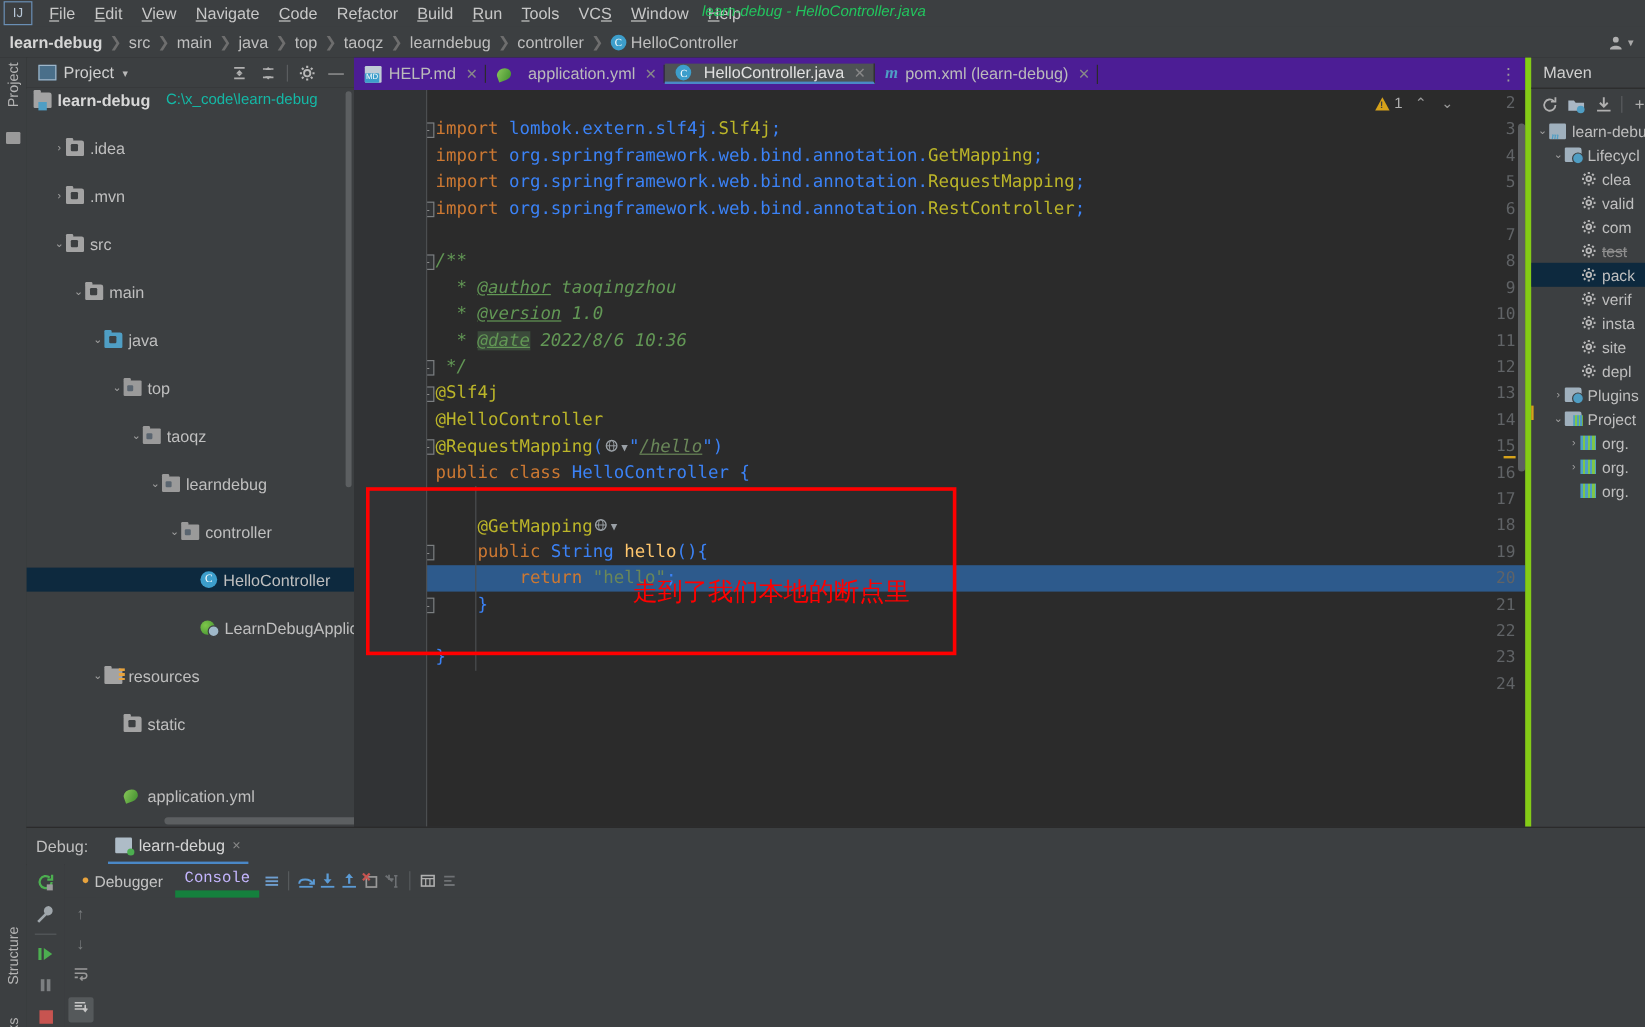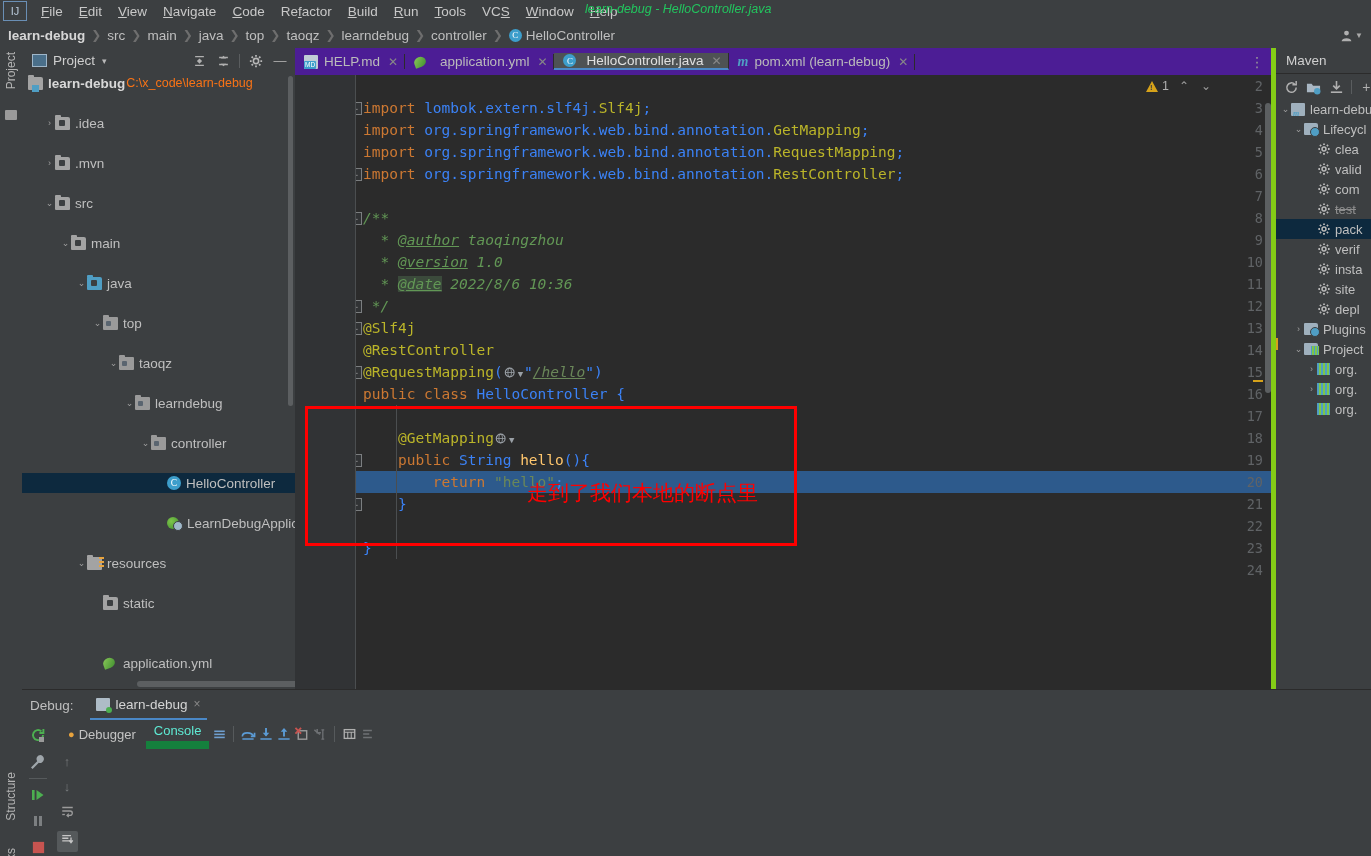--- a/index.html
+++ b/index.html
@@ -115,21 +115,21 @@
   #dbghdr{height:30px;background:#3c3f41;display:flex;align-items:center;padding-left:8px;border-bottom:1px solid #2b2b2b;}
   #dbghdr .lbl{font-size:13.5px;color:#bfbfbf;margin-right:16px;}
   #dbghdr .runtab{display:flex;align-items:center;gap:6px;font-size:13.5px;color:#d5d5d5;
      border-bottom:2px solid #4a88c7;height:28px;padding:0 6px;}
   .runico{width:14px;height:13px;position:relative;background:#aebcc7;border-radius:1px;}
   .runico:after{content:"";position:absolute;right:-2px;bottom:-2px;width:6px;height:6px;border-radius:50%;background:#4caf50;}
   #dbgleftcol{position:absolute;left:0;top:30px;width:32px;height:137px;background:#3c3f41;display:flex;flex-direction:column;align-items:center;padding-top:4px;gap:2px;}
   .dbtn{width:26px;height:24px;display:flex;align-items:center;justify-content:center;}
   #dbgtoolrow{position:absolute;left:32px;top:30px;width:1317px;height:28px;background:#3c3f41;display:flex;align-items:center;gap:2px;padding-left:6px;}
   .dtab{font-size:13px;color:#c4c4c4;padding:3px 8px;display:flex;align-items:center;gap:4px;}
-  .dtab.act{border-bottom:8px solid #15803d;color:#5eead4;}
+  .dtab.act{border-bottom:6px solid #15803d;color:#c4b5fd;font-family:Liberation Mono, monospace;}
   .ticon{width:16px;height:16px;display:flex;align-items:center;justify-content:center;color:#5b9bd5;font-size:13px;}
   #consolearea{position:absolute;left:58px;top:58px;width:1291px;height:109px;background:#2b2b2b;}
   #consoletext{position:absolute;left:36px;top:10px;font-family:"DejaVu Sans Mono",monospace;font-size:14px;color:#a9b7c6;white-space:pre;}
   #consolegutter{position:absolute;left:32px;top:58px;width:26px;height:109px;background:#3c3f41;display:flex;flex-direction:column;align-items:center;gap:10px;padding-top:6px;}
   .cgbtn{color:#7a7d7f;font-size:13px;}
   .divv{width:1px;height:16px;background:#565a5c;margin:0 4px;}
 </style>
 </head>
 <body>
 
@@ -219,21 +219,21 @@
       </div>
       <div class="thbtn">—</div>
     </div>
   </div>
   <div id="tree">
       <div class="row" style="top:0px;padding-left:6px;">
         <span class="fi f-gray">
           <span style="position:absolute;left:4px;bottom:-2px;width:7px;height:7px;background:#4f9ec4;"></span>
         </span>
         <span style="font-weight:bold;color:#d8d8d8;">learn-debug</span>
-        <span style="color:#f97316;margin-left:1px;font-size:12.5px;">C:\x_code\learn-debug</span>
+        <span style="color:#14b8a6;margin-left:13px;font-size:12.5px;">C:\x_code\learn-debug</span>
       </div>
       <div class="row" style="top:20px;padding-left:22px;">
         <span class="arrow">›</span>
         <span class="fi f-gray">
           <span class="dot"></span>
         </span>
         <span>.idea</span>
       </div>
       <div class="row" style="top:40px;padding-left:22px;">
         <span class="arrow">›</span>
@@ -367,21 +367,21 @@
       <div class="codeline" style="top:154px;">  <span class="c">* </span><span class="u">@author</span><span class="c"> taoqingzhou</span></div>
       <div class="lnum" style="top:179px;">10</div>
       <div class="codeline" style="top:176px;">  <span class="c">* </span><span class="u">@version</span><span class="c"> 1.0</span></div>
       <div class="lnum" style="top:201px;">11</div>
       <div class="codeline" style="top:198px;">  <span class="c">* </span><span style="background:#3b4a3b;" class="u">@date</span><span class="c"> 2022/8/6 10:36</span></div>
       <div class="lnum" style="top:223px;">12</div>
       <div class="codeline" style="top:220px;"><span class="c"> */</span></div>
       <div class="lnum" style="top:245px;">13</div>
       <div class="codeline" style="top:242px;"><span class="a">@Slf4j</span></div>
       <div class="lnum" style="top:267px;">14</div>
-      <div class="codeline" style="top:264px;"><span class="a">@RestController</span></div>
+      <div class="codeline" style="top:264px;"><span class="a">@HelloController</span></div>
       <div class="lnum" style="top:289px;">15</div>
       <div class="codeline" style="top:286px;"><span class="a">@RequestMapping</span><span class="t">(</span><span style="display:inline-block;vertical-align:middle;margin:0 1px;"><svg width="13" height="13" viewBox="0 0 16 16" style="vertical-align:-2px;">
             <circle cx="7" cy="8" r="5.4" fill="none" stroke="#9aa0a6" stroke-width="1.4"></circle>
             <ellipse cx="7" cy="8" rx="2.3" ry="5.4" fill="none" stroke="#9aa0a6" stroke-width="1"></ellipse>
             <path d="M1.8 8h10.4" stroke="#9aa0a6" stroke-width="1"></path>
           </svg><span style="color:#9aa0a6;font-size:9px;margin-left:1px;">▼</span></span><span class="t">"</span><span class="u" style="color:#6a8759;">/hello</span><span class="t">"</span><span class="t">)</span></div>
       <div class="lnum" style="top:311px;">16</div>
       <div class="codeline" style="top:308px;"><span class="k">public class </span><span class="t">HelloController </span><span class="t">{</span></div>
       <div class="lnum" style="top:333px;">17</div>
       <div class="lnum" style="top:355px;">18</div>

